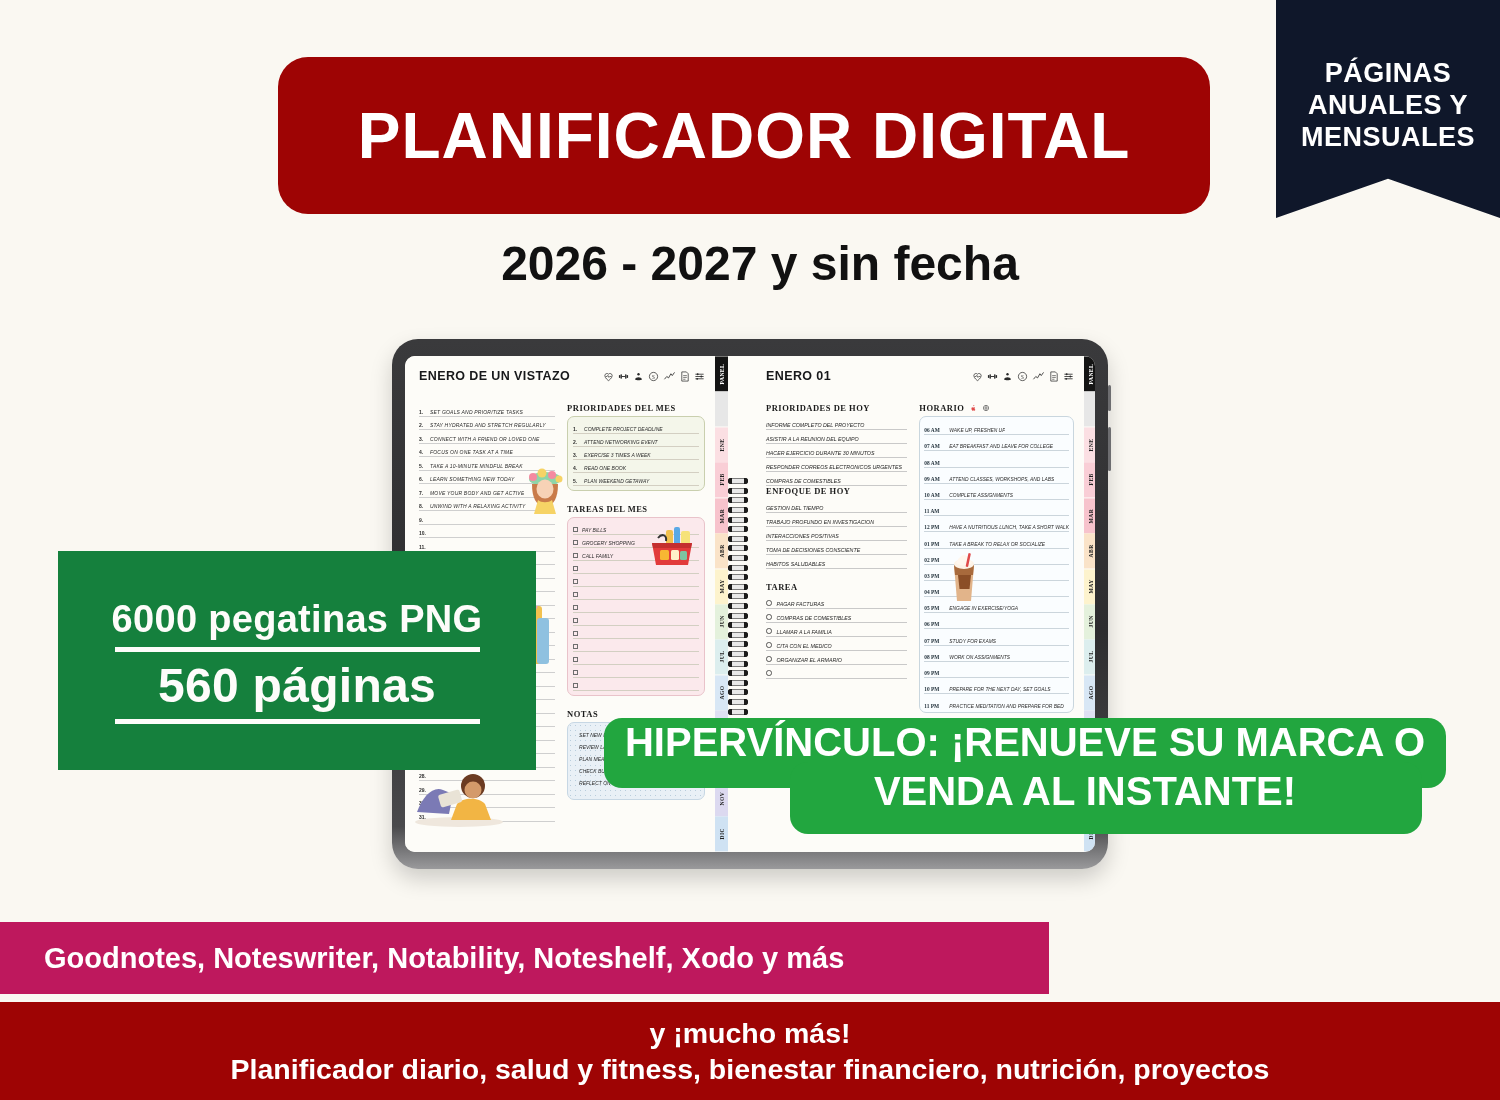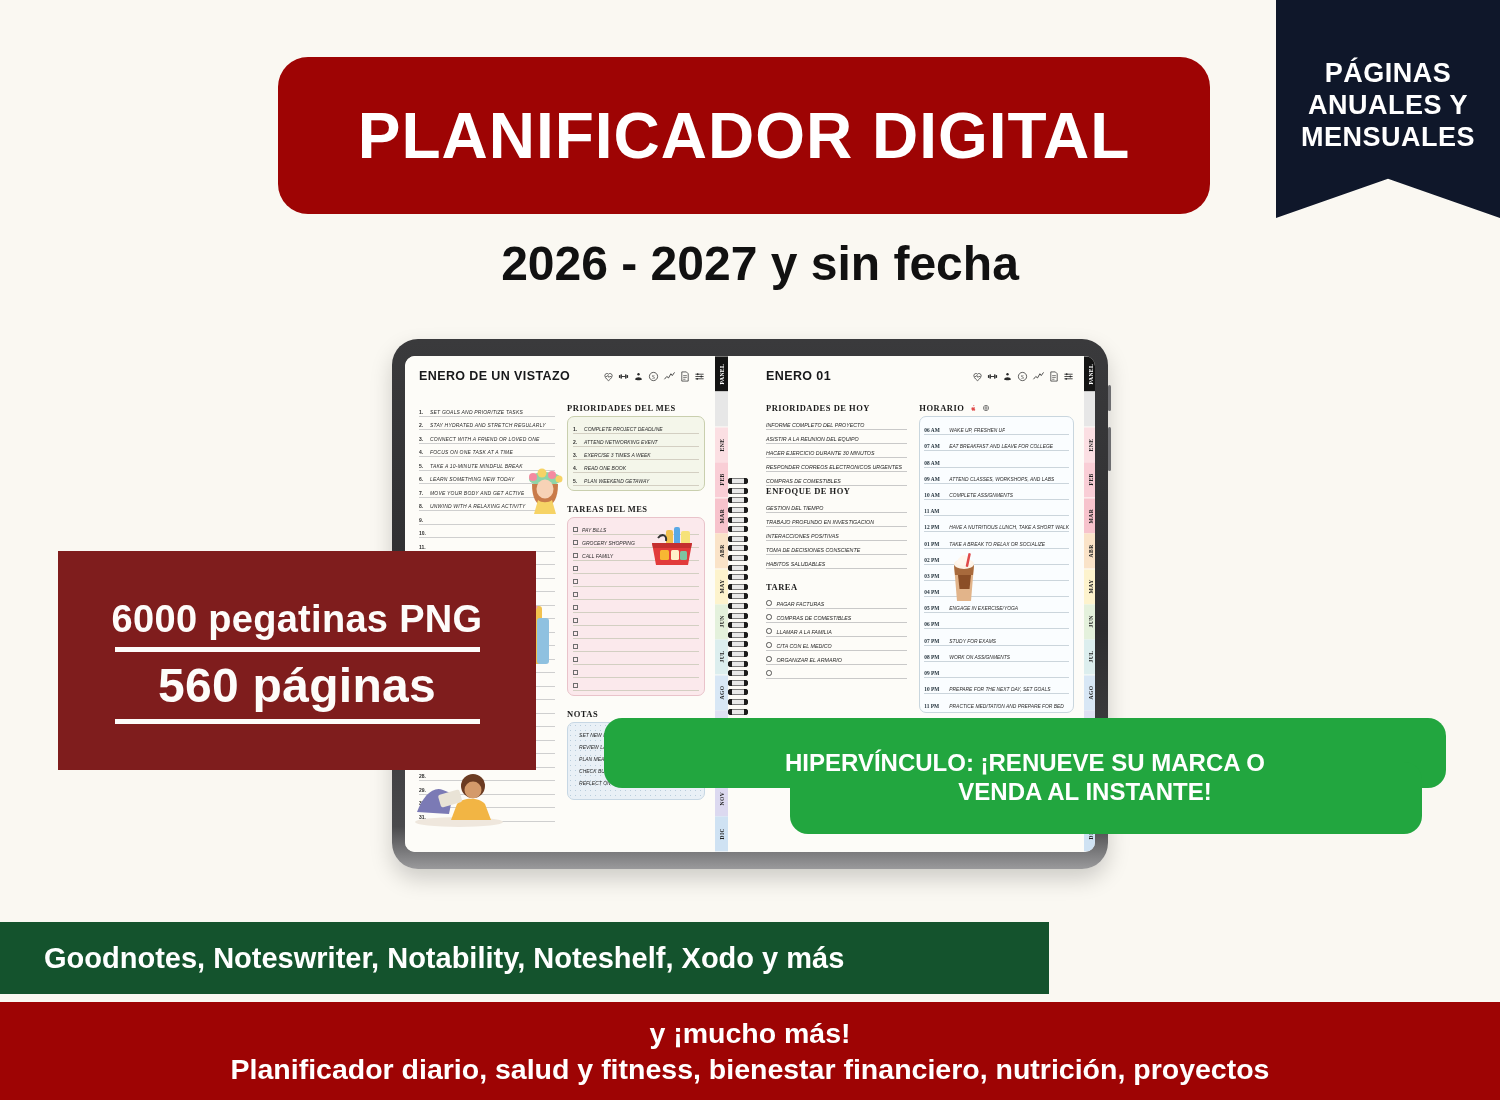--- a/index.html
+++ b/index.html
@@ -173,48 +173,48 @@
     display: flex; align-items: center; justify-content: center;
   }
   .bono-pin .tip {
     position: absolute; left: 36px; top: 84px; width: 28px; height: 44px;
     background: #f6314f; clip-path: polygon(0 0, 100% 0, 50% 100%);
   }
 
   
   .stats {
     position: absolute; left: 58px; top: 551px; width: 478px; height: 219px;
-    background: #7f1d1d;
+    background: #15803d;
     display: flex; flex-direction: column; align-items: center; justify-content: center;
     gap: 6px;
   }
   .stats .l1 { color: #fdfcfa; font-size: 38px; font-weight: 700; letter-spacing: .3px; }
   .stats .l2 { color: #fdfcfa; font-size: 48px; font-weight: 700; letter-spacing: .3px; }
   .stats .rule { width: 365px; height: 5px; background: #fdfcfa; }
 
   
   .green-1 {
     position: absolute; left: 604px; top: 718px; width: 842px; height: 70px;
     background: #22a63f; border-radius: 18px;
   }
   .green-2 {
     position: absolute; left: 790px; top: 762px; width: 632px; height: 72px;
     background: #22a63f; border-radius: 18px;
   }
   .green-txt {
     position: absolute; left: 604px; top: 718px; width: 842px; height: 118px;
-    display: flex; flex-direction: column; align-items: center; justify-content: center;
-    color: #ffffff; font-size: 24px; font-weight: 700; line-height: 1.22; text-align: center;
+    display: flex; flex-direction: column; align-items: center; 
+    color: #ffffff; font-size: 40px; font-weight: 700; line-height: 1.22; text-align: center;
   }
   .green-txt .gl2 { margin-left: 120px; }
 
   
   .bar-apps {
     position: absolute; left: 0px; top: 922px; width: 1049px; height: 72px;
-    background: #14532d; display: flex; align-items: center; padding-left: 44px;
+    background: #be185d; display: flex; align-items: center; padding-left: 44px;
   }
   .bar-apps .bt { color: #ffffff; font-size: 29px; font-weight: 700; }
   .bar-feats {
     position: absolute; left: 0px; top: 1002px; width: 1500px; height: 98px;
     background: #9e0404; display: flex; flex-direction: column;
     align-items: center; justify-content: center;
   }
   .bar-feats .bt { color: #ffffff; font-size: 28.5px; font-weight: 700; line-height: 1.28; text-align: center; }
 </style>
 </head>

